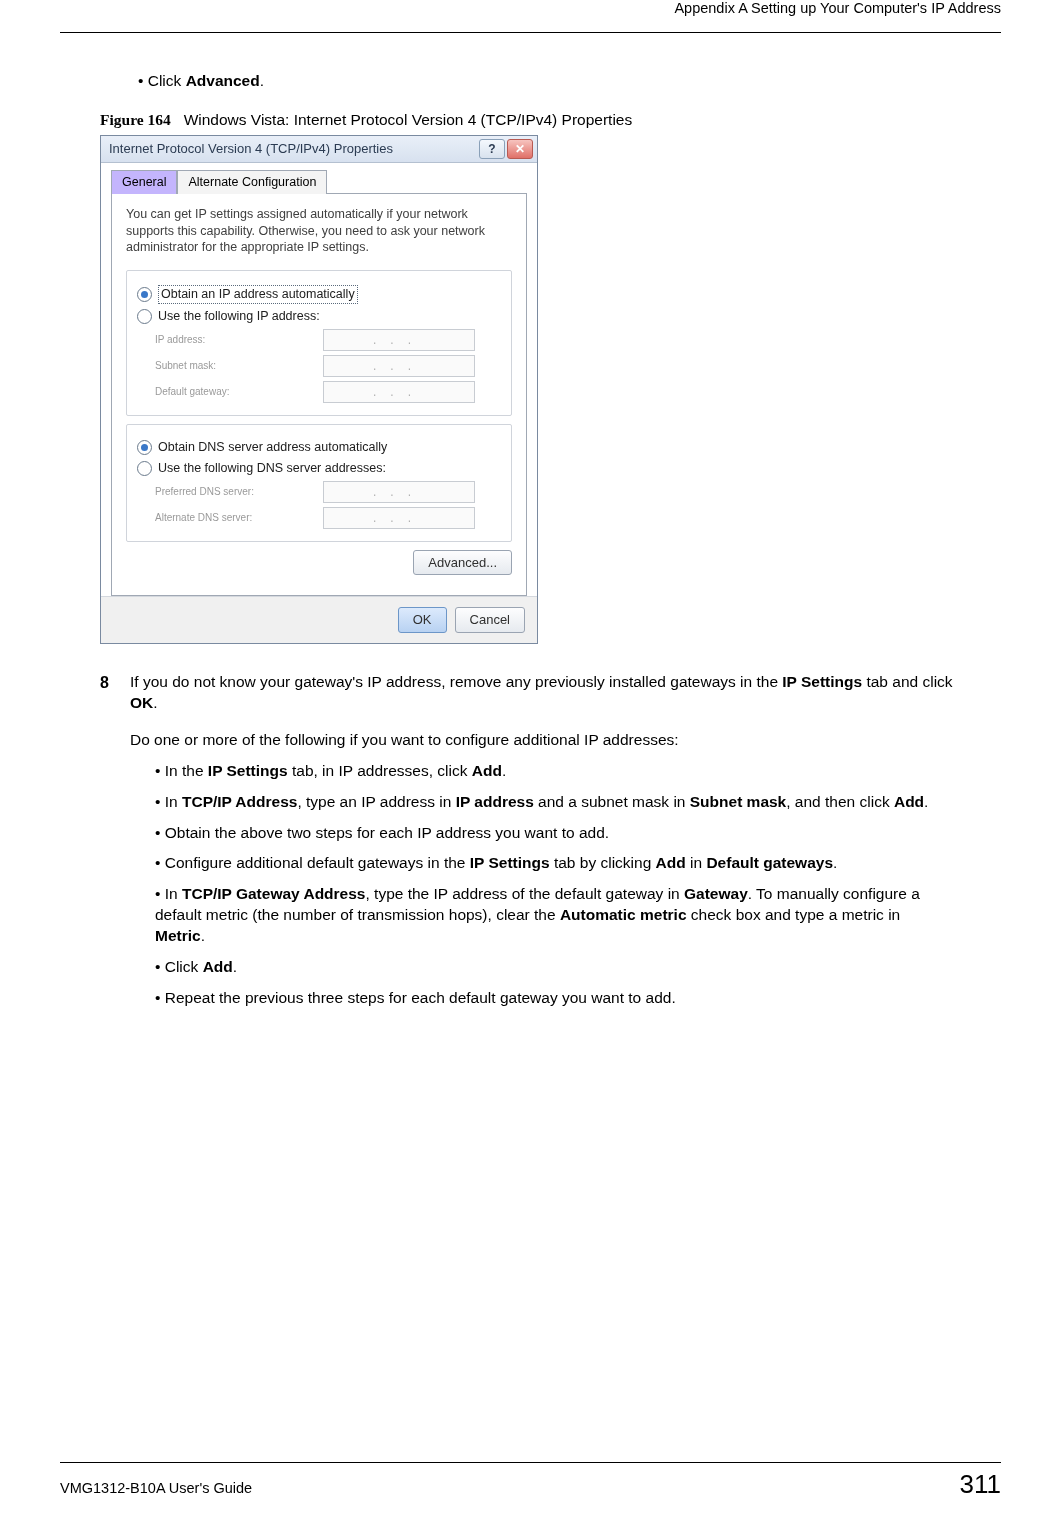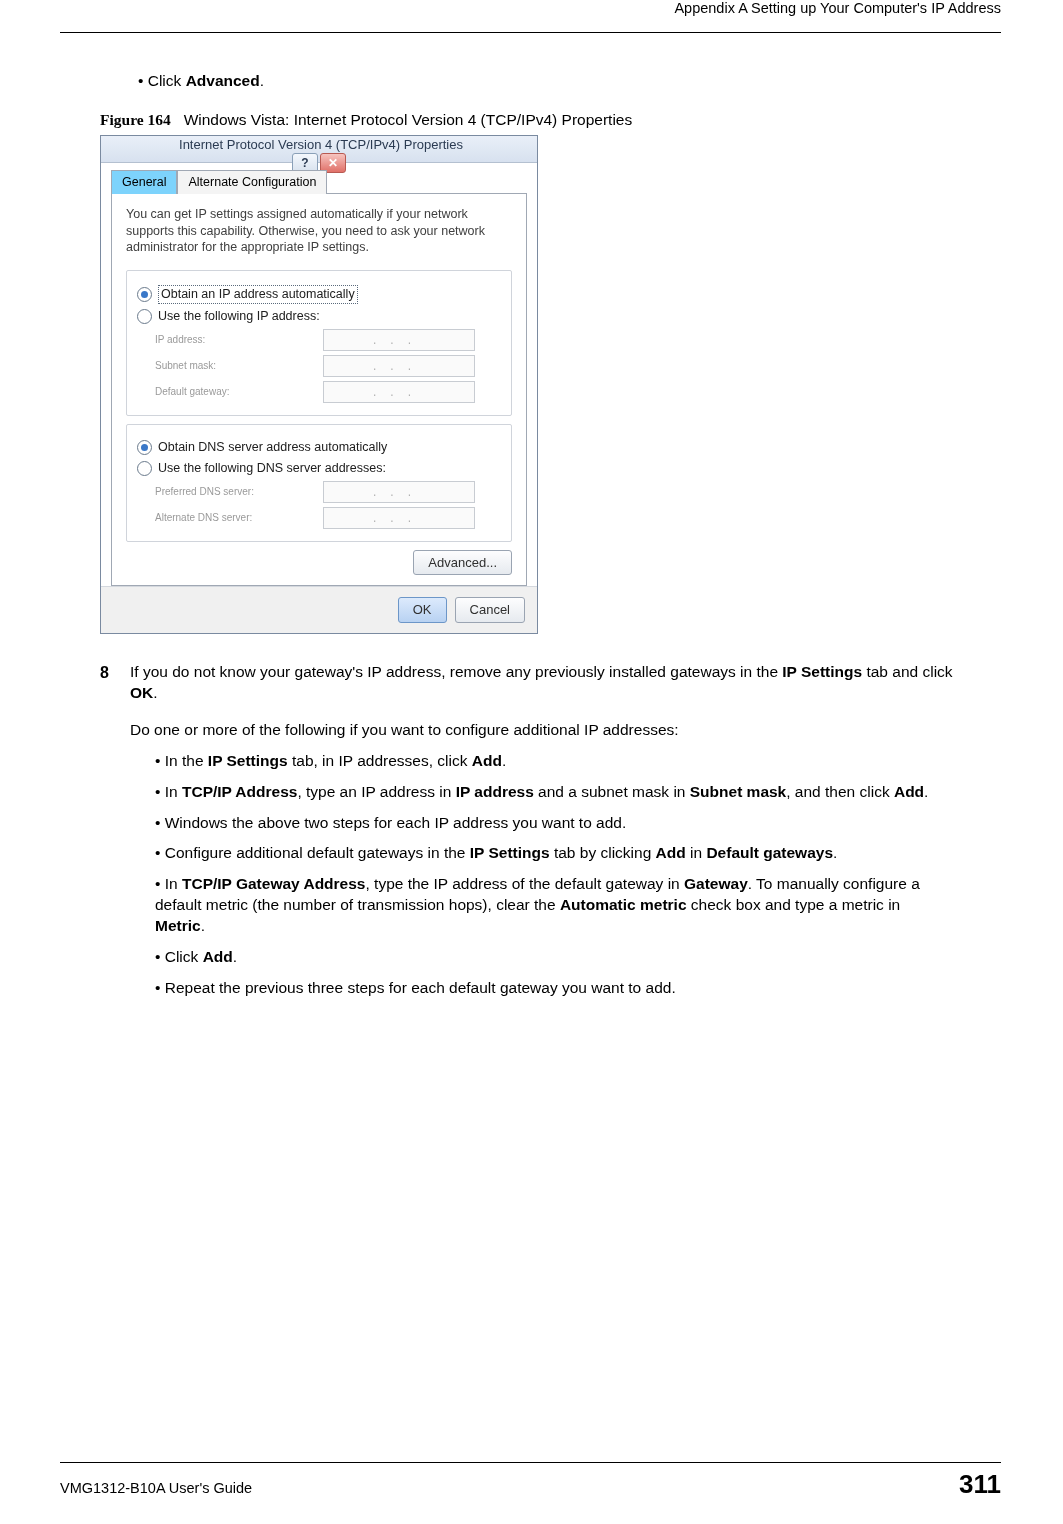--- a/index.html
+++ b/index.html
@@ -57,21 +57,20 @@
   }
   .titlebar {
     height: 26px;
     background: linear-gradient(#e9eff8,#d7e1ef);
     display: flex;
     align-items: center;
     justify-content: space-between;
     padding: 0 4px;
     color: #2b3b52;
     border-bottom: 1px solid #b4c0d0;
-    flex-direction: column;
   }
   .titlebar .title { padding-left: 4px; font-size: 13px; }
   .winbtns { display:flex; gap:2px; }
   .winbtn {
     width: 24px; height:18px;
     border:1px solid #8aa0b8;
     background: linear-gradient(#f4f8fd,#d8e2ee);
     border-radius:3px;
     display:flex; align-items:center; justify-content:center;
     font-size:12px; font-weight:bold;
@@ -89,26 +88,26 @@
   .tab {
     border: 1px solid #a0a8b4;
     border-bottom: none;
     padding: 3px 10px;
     background: #f4f4f4;
     font-size: 12.5px;
     position: relative;
     top: 1px;
   }
   .tab.active {
-    background: #7dd3fc;
+    background: #c4b5fd;
     z-index: 2;
   }
   .tab-body {
     border: 1px solid #a0a8b4;
-    padding: 12px 14px 10px 14px;
+    padding: 12px 14px 20px 14px;
     background: #fff;
   }
   .desc {
     font-size: 12.5px;
     color:#404040;
     margin-bottom: 14px;
     line-height:1.35;
   }
   .group { border:1px solid #d0d4db; padding:10px 10px 8px 10px; margin-bottom:8px; border-radius:2px; }
   .radio-row { display:flex; align-items:center; margin:4px 0; gap:6px; }
@@ -179,21 +178,21 @@
     bottom: 24px;
     left: 60px; right: 60px;
     border-top: 1.5px solid #000;
     padding-top: 6px;
     display:flex;
     justify-content: space-between;
     align-items: baseline;
     font-size: 14.5px;
     gap: 24px;
   }
-  .page-num { font-size: 26px; font-weight: bold; }
+  .page-num { font-size: 26px; font-weight: normal; }
 </style>
 </head>
 <body>
 
 <div class="page">
   <div class="header-text">Appendix A Setting up Your Computer's IP Address</div>
   <div class="header-rule"></div>
 
   <div class="content">
 
@@ -286,21 +285,21 @@
 
     <div class="sub-bullet">
       <span>In the </span><b>IP Settings</b><span> tab, in IP addresses, click </span><b>Add</b><span>.</span>
     </div>
 
     <div class="sub-bullet">
       <span>In </span><b>TCP/IP Address</b><span>, type an IP address in </span><b>IP address</b><span> and a subnet mask in </span><b>Subnet mask</b><span>, and then click </span><b>Add</b><span>.</span>
     </div>
 
     <div class="sub-bullet">
-      <span>Windows the above two steps for each IP address you want to add.</span>
+      <span>Obtain the above two steps for each IP address you want to add.</span>
     </div>
 
     <div class="sub-bullet">
       <span>Configure additional default gateways in the </span><b>IP Settings</b><span> tab by clicking </span><b>Add</b><span> in </span><b>Default gateways</b><span>.</span>
     </div>
 
     <div class="sub-bullet">
       <span>In </span><b>TCP/IP Gateway Address</b><span>, type the IP address of the default gateway in </span><b>Gateway</b><span>. To manually configure a default metric (the number of transmission hops), clear the </span><b>Automatic metric</b><span> check box and type a metric in </span><b>Metric</b><span>.</span>
     </div>
 

